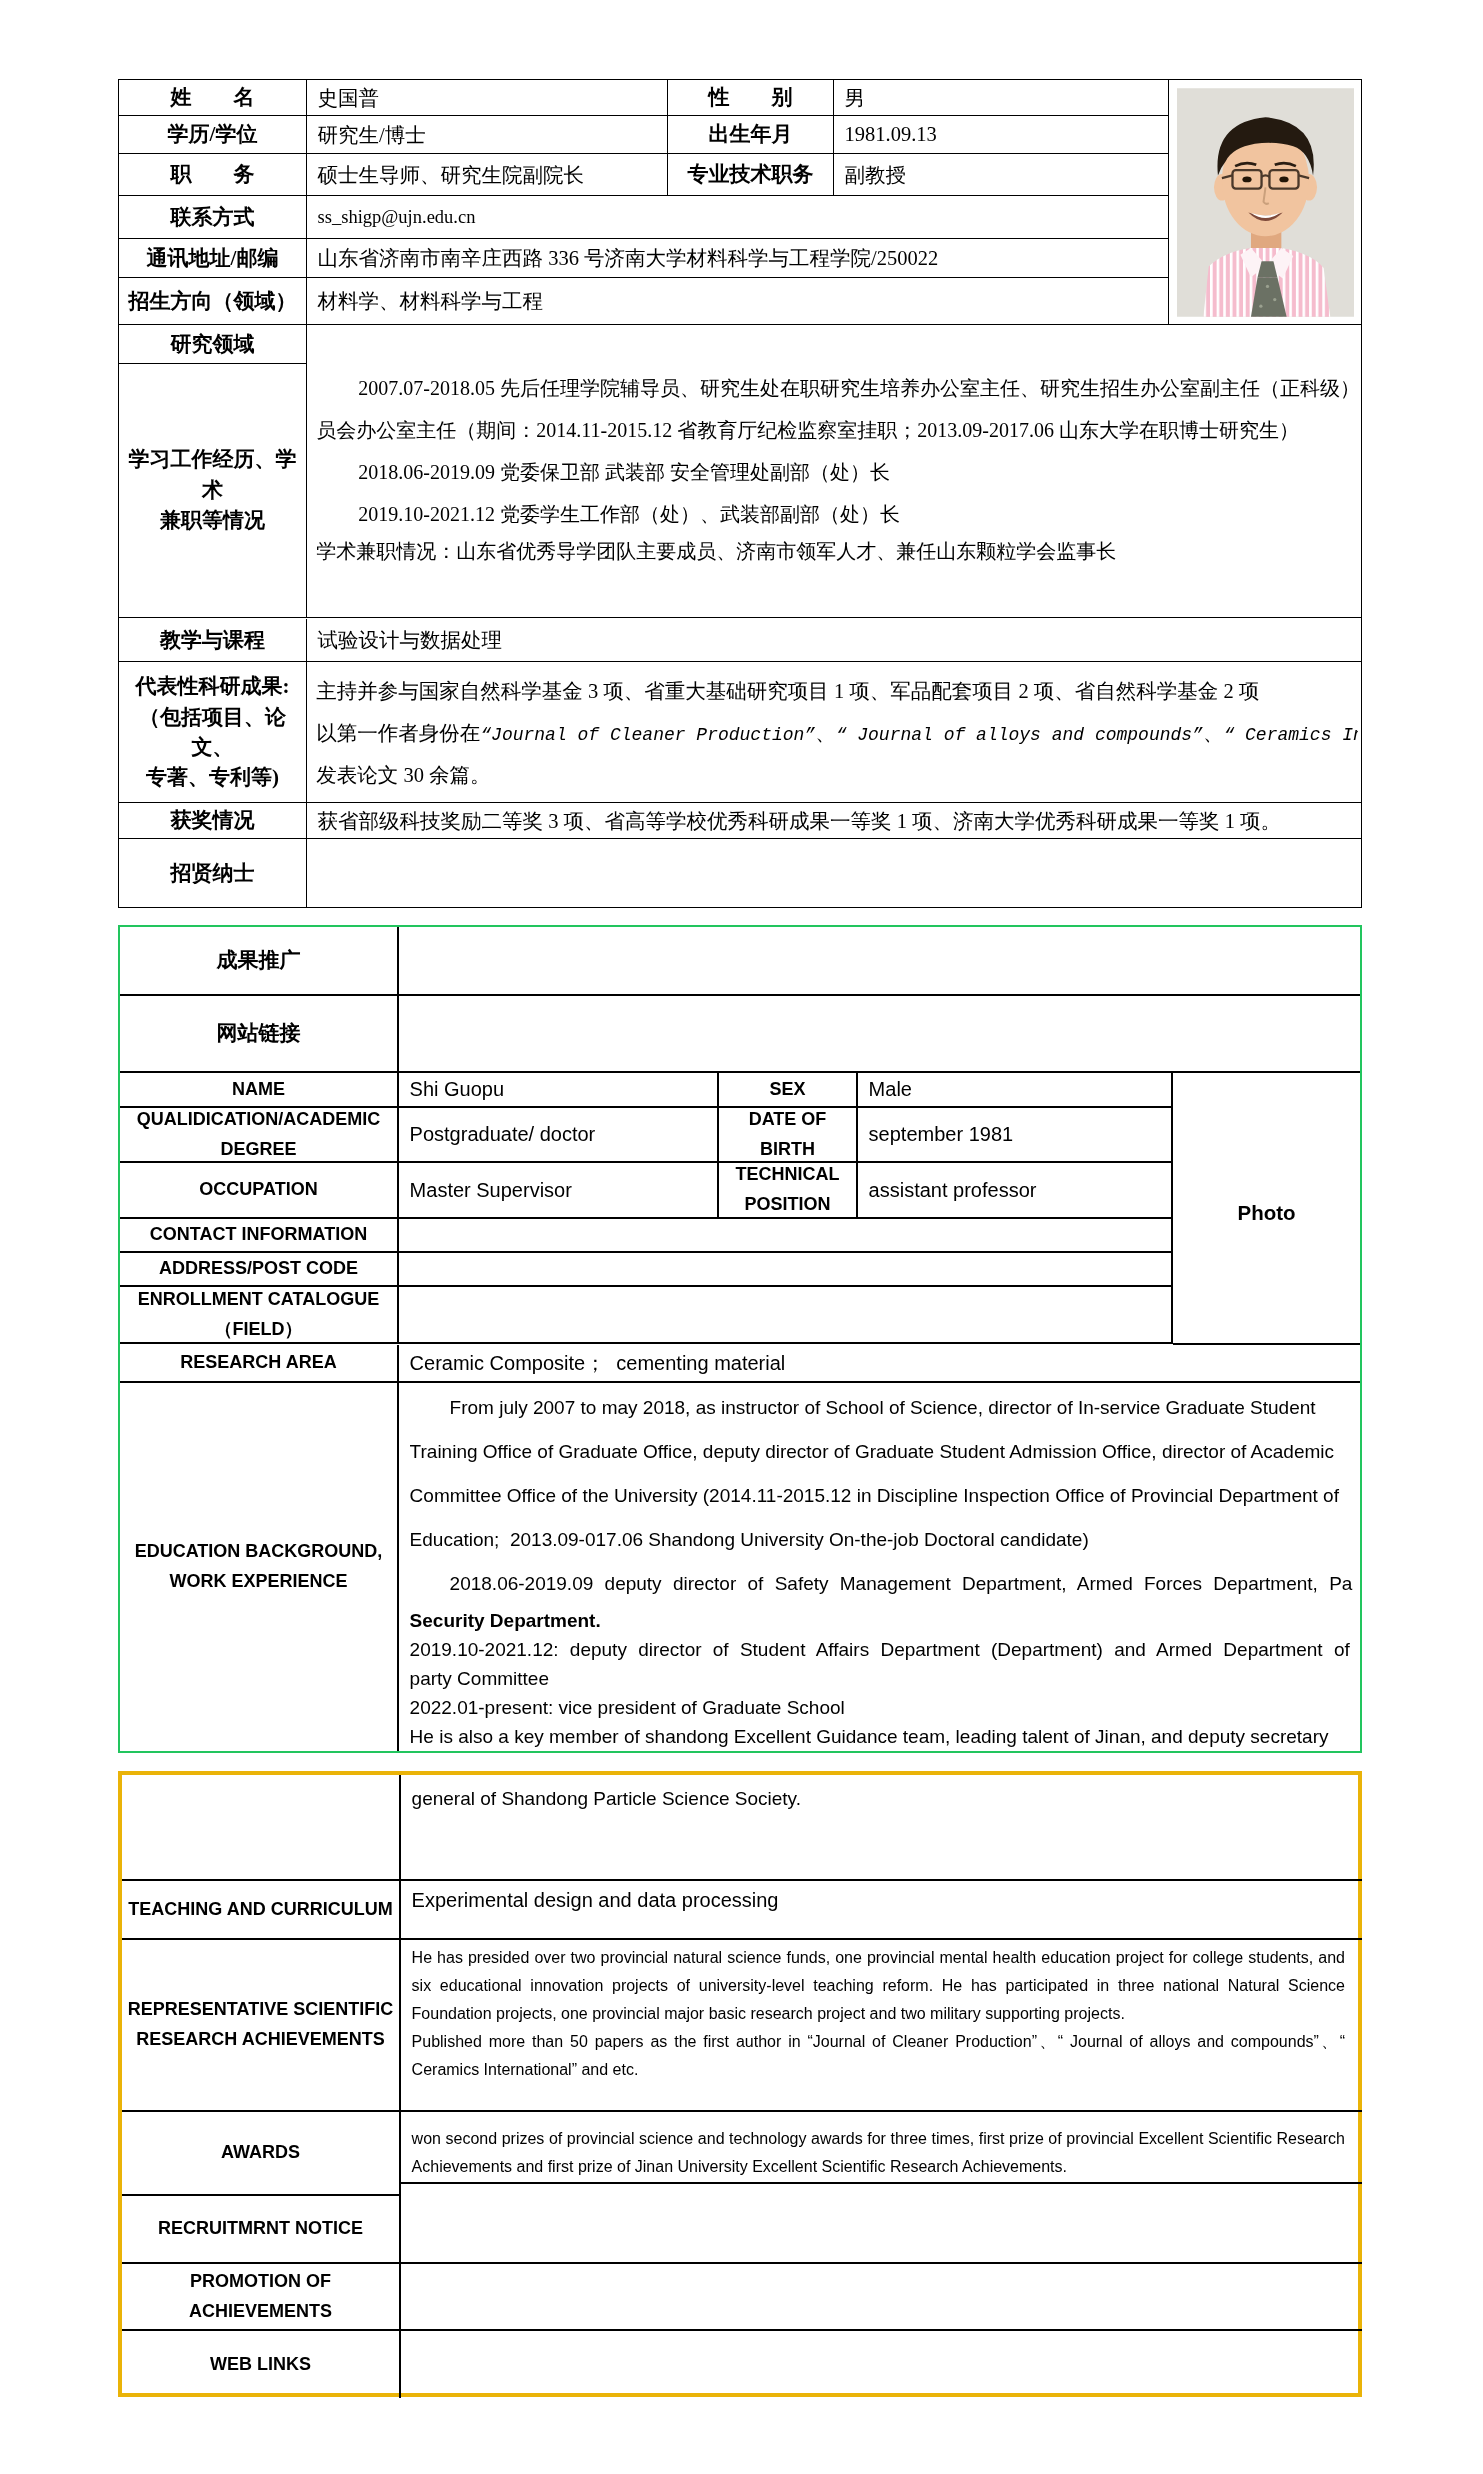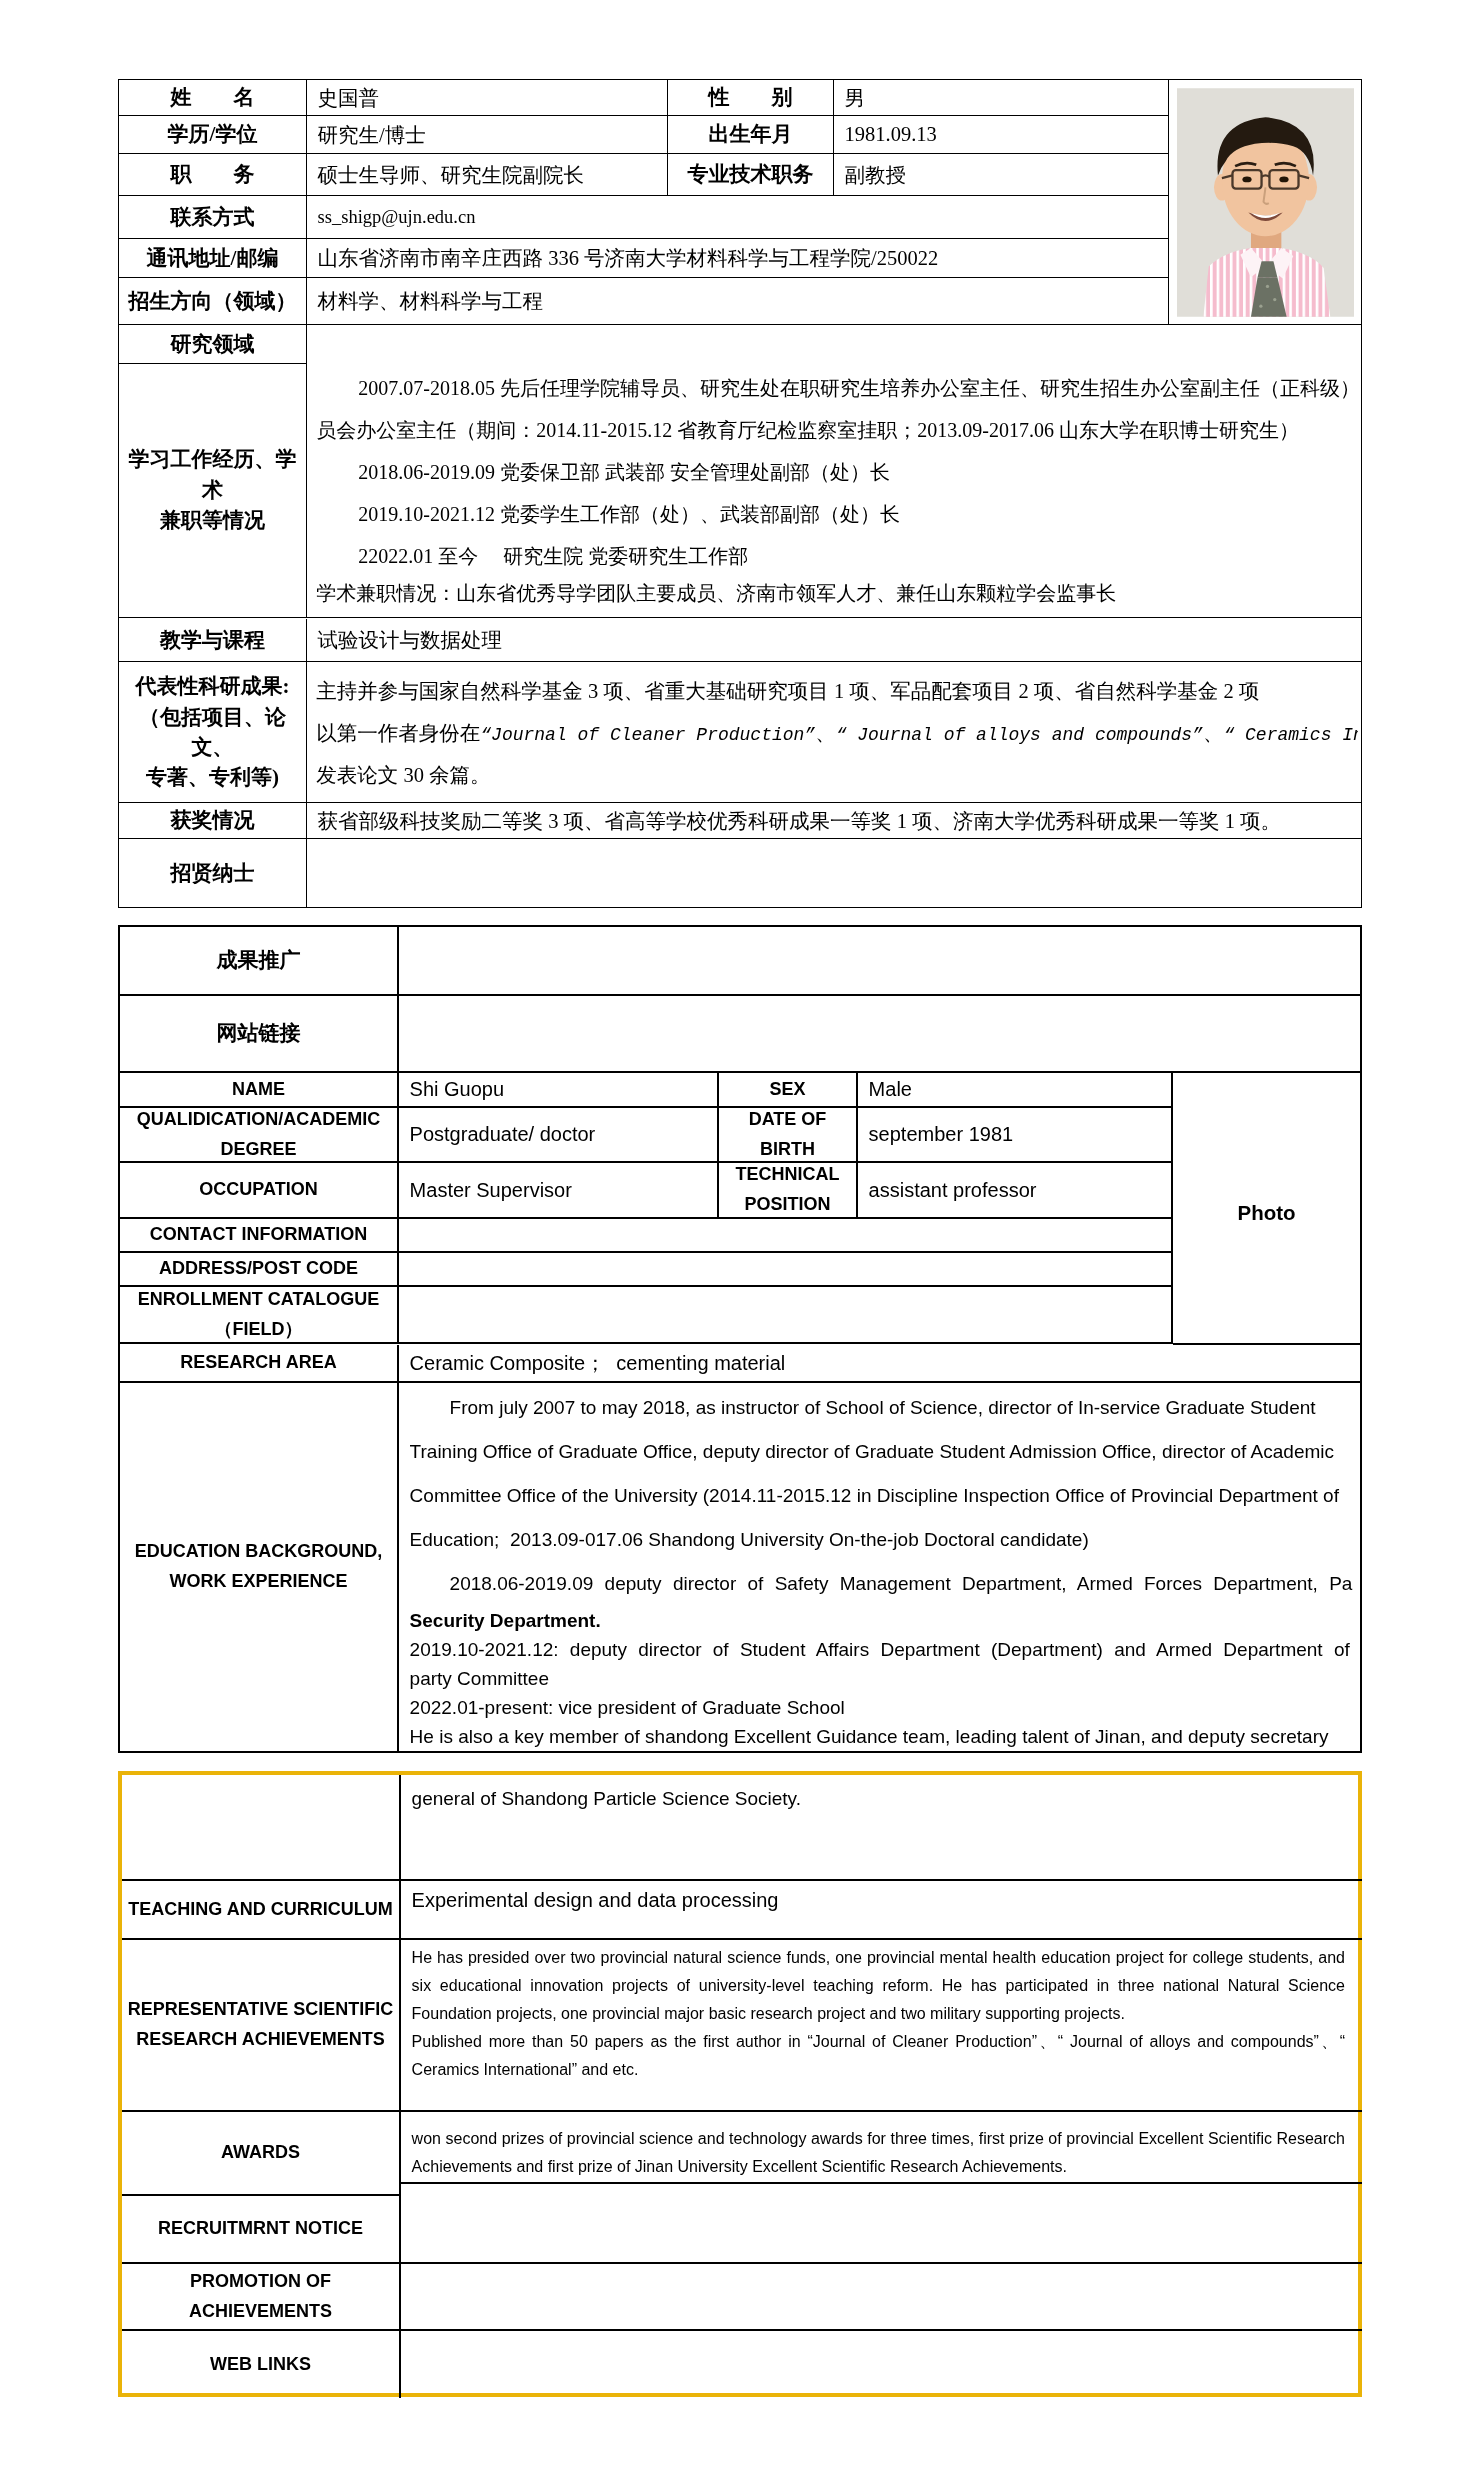--- a/index.html
+++ b/index.html
@@ -1,20 +1,20 @@
 <!DOCTYPE html>
 <html style="font-size:10.6px"><head>
 <meta charset="utf-8">
 <style>
   html,body{margin:0;padding:0;background:#ffffff;}
   .page{position:relative;width:1484px;height:2475px;background:#ffffff;overflow:hidden;
         font-family:"Liberation Serif","DejaVu Serif",serif;color:#000;}
   .tbl{position:absolute;box-sizing:border-box;background:#fff;}
   #t1{left:118px;top:79px;width:1244px;height:829px;border:1.3px solid #000;}
-  #t2{left:118px;top:925px;width:1244px;height:828px;border:2px solid #000000;}
+  #t2{left:118px;top:925px;width:1244px;height:828px;border:2px solid #22c55e;}
   #t3{left:118px;top:1771px;width:1244px;height:626px;border:4px solid #eab308;}
   .cell{position:absolute;box-sizing:border-box;border-right:1.3px solid #000;border-bottom:1.3px solid #000;
         display:flex;align-items:center;justify-content:center;text-align:center;overflow:hidden;}
   #t2 .cell,#t3 .cell{border-right-width:2px;border-bottom-width:2px;}
   .lc{border-right:none !important;}
   .lr{border-bottom:none !important;}
   .cnl{font-weight:bold;font-size:21px;white-space:pre-wrap;line-height:1.45;}
   .cnv{justify-content:flex-start;text-align:left;padding:0 5.3px 0 10.6px;font-size:20.5px;white-space:pre;}
   .enl{font-family:"Liberation Sans","DejaVu Sans",sans-serif;font-weight:bold;font-size:18px;
        white-space:pre-wrap;line-height:1.65;}
@@ -124,21 +124,20 @@
 
     <div class="cell cnl" style="left:0;top:245px;width:188px;height:39px">研究领域</div>
 
     <div class="cell cnl" style="left:0;top:283px;width:188px;height:255px">学习工作经历、学术
 兼职等情况</div>
     <div class="cell lc exp" style="left:188px;top:283px;width:1055px;height:255px">
       <div class="exp-line ind">2007.07-2018.05 先后任理学院辅导员、研究生处在职研究生培养办公室主任、研究生招生办公室副主任（正科级）、校学术委</div>
       <div class="exp-line">员会办公室主任（期间：2014.11-2015.12 省教育厅纪检监察室挂职；2013.09-2017.06 山东大学在职博士研究生）</div>
       <div class="exp-line ind">2018.06-2019.09 党委保卫部 武装部 安全管理处副部（处）长</div>
       <div class="exp-line ind">2019.10-2021.12 党委学生工作部（处）、武装部副部（处）长</div>
-      <div class="exp-line ind">22022.01 至今　 研究生院 党委研究生工作部</div>
       <div class="exp-last">学术兼职情况：山东省优秀导学团队主要成员、济南市领军人才、兼任山东颗粒学会监事长</div>
     </div>
 
     <div class="cell cnl" style="left:0;top:539px;width:188px;height:43px">教学与课程</div>
     <div class="cell cnv lc" style="left:188px;top:539px;width:1055px;height:43px">试验设计与数据处理</div>
 
     <div class="cell cnl" style="left:0;top:582px;width:188px;height:141px">代表性科研成果:
 （包括项目、论文、
 专著、专利等)</div>
     <div class="cell lc ach" style="left:188px;top:582px;width:1055px;height:141px">

